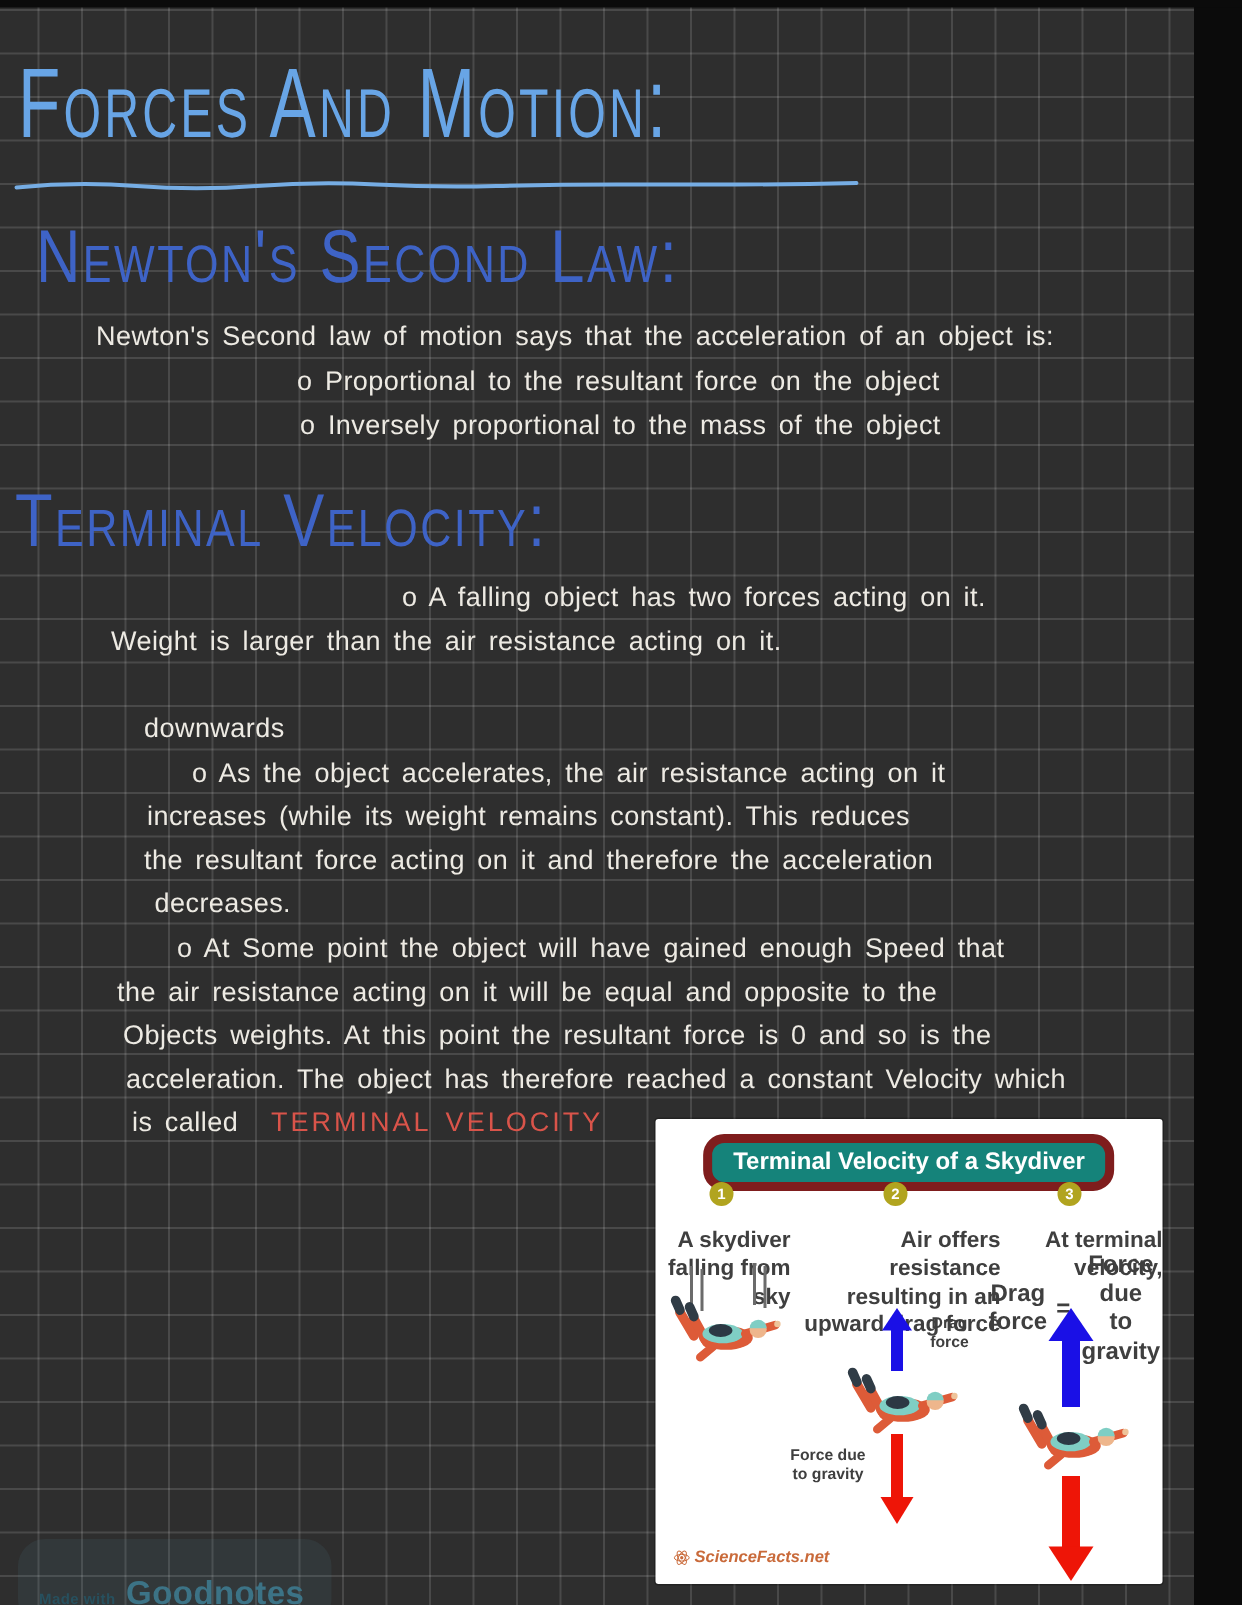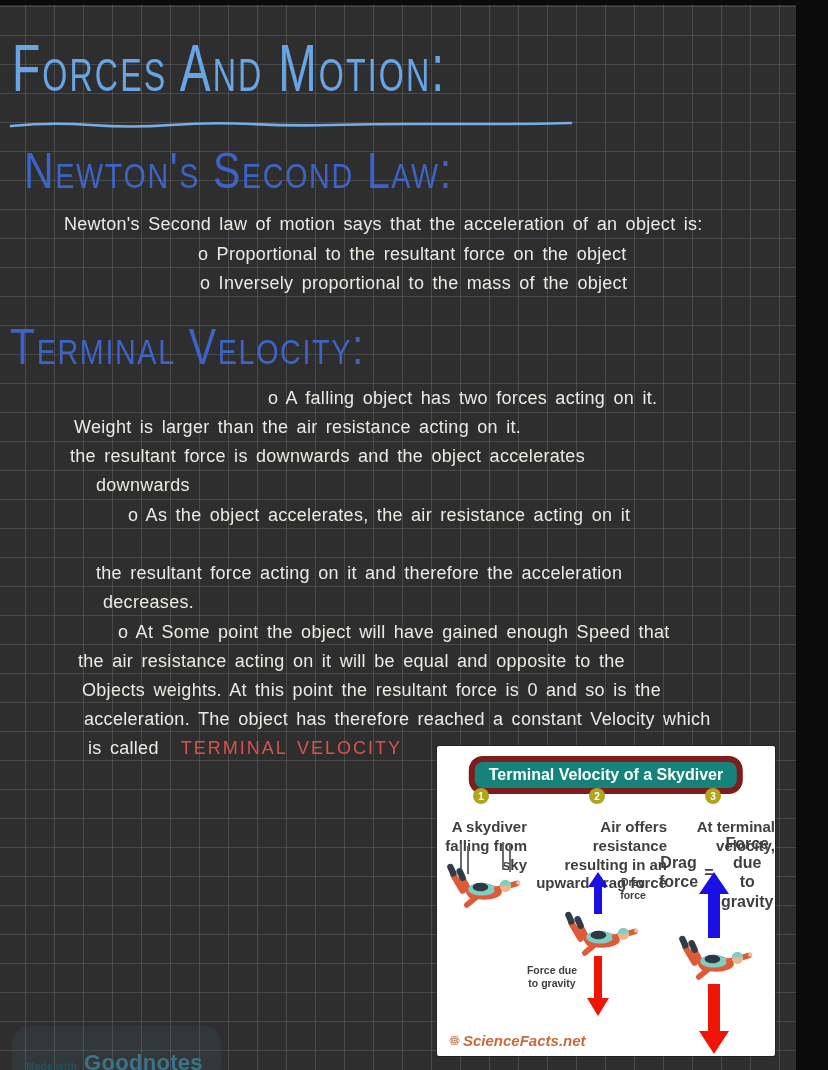--- a/index.html
+++ b/index.html
@@ -64,21 +64,21 @@
     position:absolute;top:88px;left:222px;width:116px;
     display:flex;justify-content:center;gap:6px;align-items:center;
     font-size:16px;font-weight:700;color:#3f3f3f;text-align:center;line-height:1.2;
   }
   .arrow{position:absolute;}
   .diver{position:absolute;width:86px;height:50px;}
   .flabel{position:absolute;font-size:10.5px;font-weight:700;color:#3f3f3f;line-height:1.25;text-align:center;}
   .motion-lines{position:absolute;left:20px;top:96px;}
   .credit{
     position:absolute;left:12px;top:286px;display:flex;align-items:center;gap:3px;
-    font-size:15px;font-style:italic;color:#c96a3a;font-weight:700;
+    font-size:11px;font-style:italic;color:#c96a3a;font-weight:700;
   }
   
   .gn{
     position:absolute;left:12px;top:1026px;
     display:flex;align-items:baseline;gap:7px;
     background:rgba(90,150,170,0.10);
     border-radius:18px;padding:7px 18px 9px 14px;
   }
   .gn .made{font-size:10px;font-weight:700;color:#27505e;letter-spacing:0.3px;margin-top:28px;}
   .gn .brand{font-size:22px;font-weight:700;color:#3c7386;letter-spacing:0.3px;}
@@ -99,24 +99,24 @@
 
   <div class="sec-heading" style="left:24px;top:142px;">Newton's Second Law:</div>
   <div class="hw" style="left:64px;top:214px;text-align:center;">Newton's Second law of motion says that the acceleration of an object is:</div>
   <div class="hw" style="left:198px;top:244px;">o Proportional to the resultant force on the object</div>
   <div class="hw" style="left:200px;top:273px;">o Inversely proportional to the mass of the object</div>
 
   <div class="sec-heading" style="left:10px;top:318px;">Terminal Velocity:</div>
 
   <div class="hw" style="left:268px;top:388px;">o A falling object has two forces acting on it.</div>
   <div class="hw" style="left:74px;top:417px;">Weight is larger than the air resistance acting on it.</div>
-  <div class="hw" style="left:70px;top:446px;">the resultant force is downwards and the object accelerates</div>
   <div class="hw" style="left:96px;top:475px;">downwards</div>
 
   <div class="hw" style="left:128px;top:505px;">o As the object accelerates, the air resistance acting on it</div>
+  <div class="hw" style="left:98px;top:534px;">increases (while its weight remains constant). This reduces</div>
   <div class="hw" style="left:96px;top:563px;">the resultant force acting on it and therefore the acceleration</div>
   <div class="hw" style="left:103px;top:592px;">decreases.</div>
 
   <div class="hw" style="left:118px;top:622px;">o At Some point the object will have gained enough Speed that</div>
   <div class="hw" style="left:78px;top:651px;">the air resistance acting on it will be equal and opposite to the</div>
   <div class="hw" style="left:82px;top:680px;">Objects weights. At this point the resultant force is 0 and so is the</div>
   <div class="hw" style="left:84px;top:709px;">acceleration. The object has therefore reached a constant Velocity which</div>
   <div class="hw" style="left:88px;top:738px;">
     <span>is called</span><span class="red">TERMINAL VELOCITY</span>
   </div>

